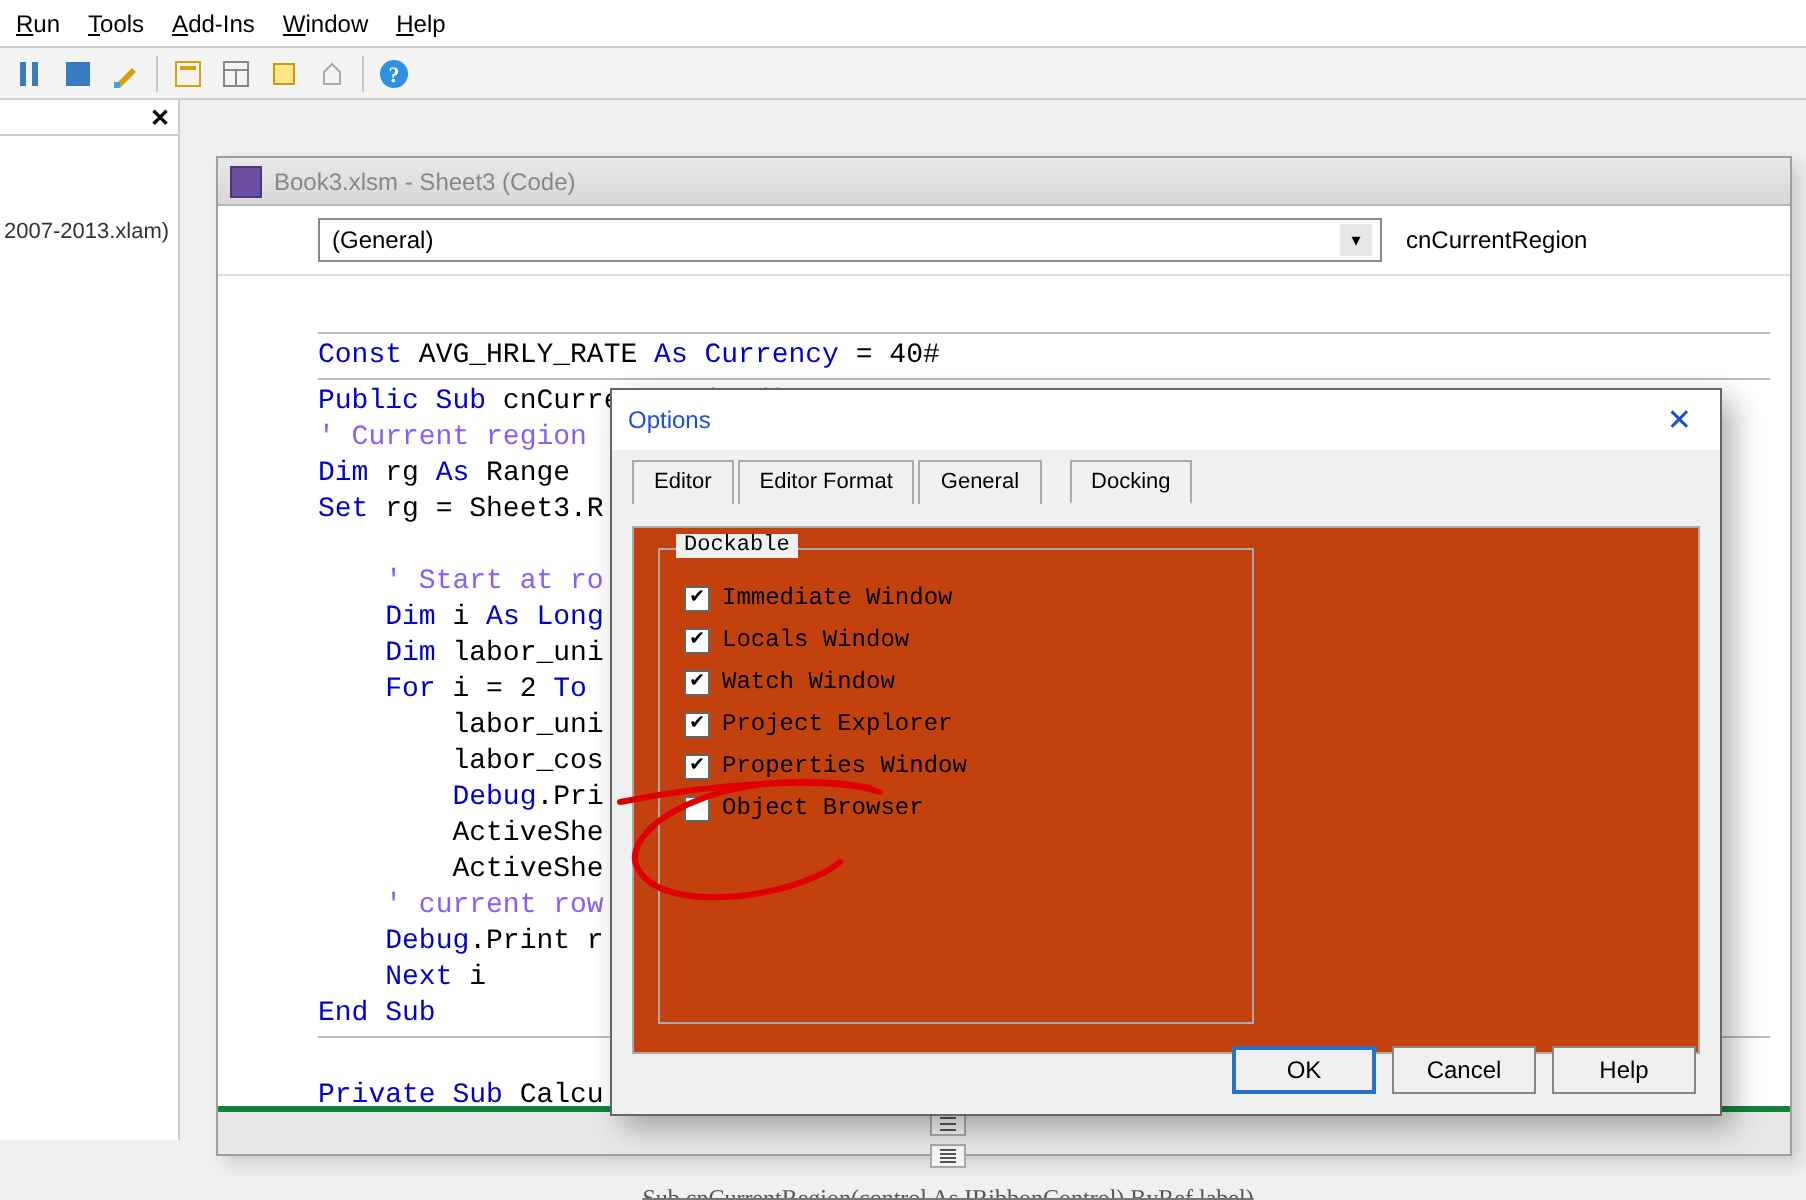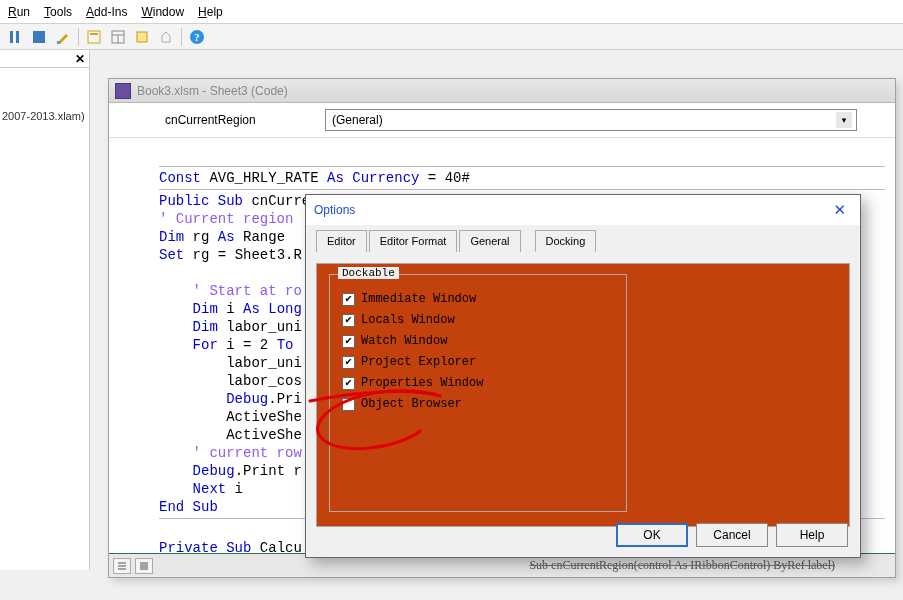--- a/index.html
+++ b/index.html
@@ -125,24 +125,25 @@
     overflow: hidden;
   }
   .kw { color: #0000cc; }
   .cmt { color: #8b5cf6; }
   .hr-line { border-top: 1px solid #bbb; margin: 2px 0; }
   .code-footer {
     position:absolute;
     left:0; bottom:0; right:0;
     height: 24px;
     background: #e8e8e8;
-    border-top: 1px solid #15803d;
+    border-top: 3px solid #15803d;
     display:flex; align-items:center;
     gap:4px;
     padding: 0 60px 0 4px;
+    flex-direction: column;
   }
   .code-footer .mini {
     width:18px; height:16px;
     border:1px solid #aaa;
     background:#f4f4f4;
     display:flex; align-items:center; justify-content:center;
   }
   .strike { text-decoration: line-through; text-decoration-color: #777; }
 
   
@@ -310,26 +311,26 @@
   </div>
   <div class="filename">2007-2013.xlam)</div>
 </div>
 
 <div class="code-window">
   <div class="code-titlebar">
     <span class="icon"></span>
     <span>Book3.xlsm - Sheet3 (Code)</span>
   </div>
   <div class="dropdown-row">
-    <div class="dropdown small">
-      <span>cnCurrentRegion</span>
-    </div>
     <div class="dropdown">
       <span>(General)</span>
       <span class="dd-arrow">▾</span>
+    </div>
+    <div class="dropdown small">
+      <span>cnCurrentRegion</span>
     </div>
   </div>
 
   <div class="code-body">
 <div class="hr-line"></div><span class="kw">Const</span><span> AVG_HRLY_RATE </span><span class="kw">As Currency</span><span> = 40#</span>
 <div class="hr-line"></div><span class="kw">Public Sub</span><span> cnCurrentRegion()</span>
 <span class="cmt">' Current region</span>
 <span class="kw">Dim</span><span> rg </span><span class="kw">As</span><span> Range</span>
 <span class="kw">Set</span><span> rg = Sheet3.R</span>
 

